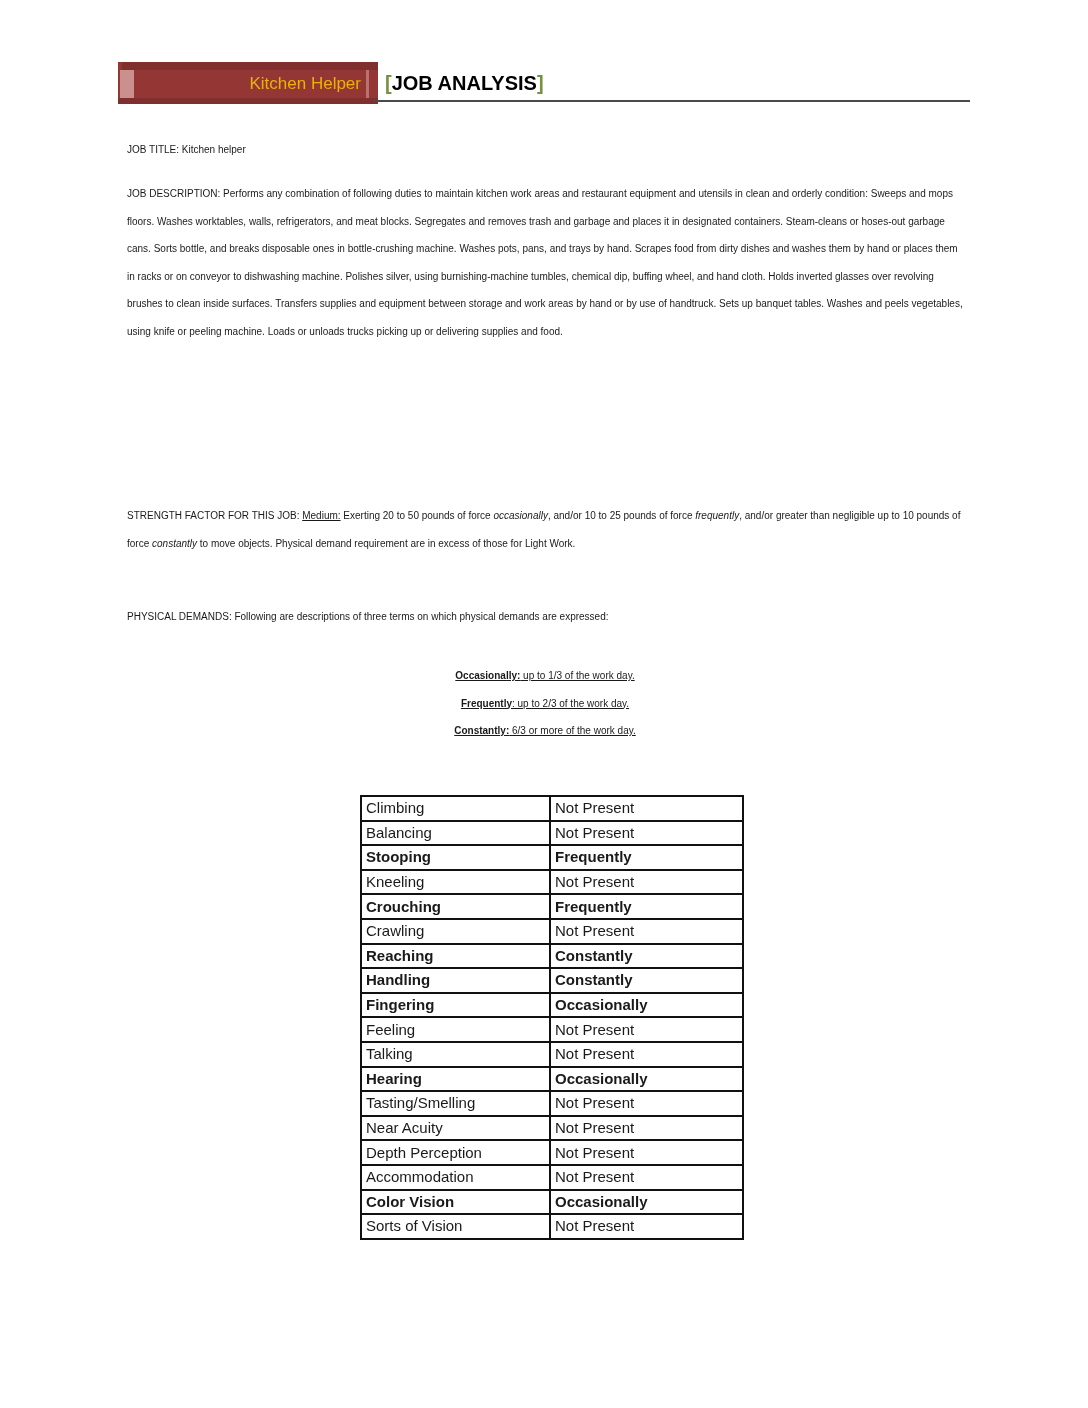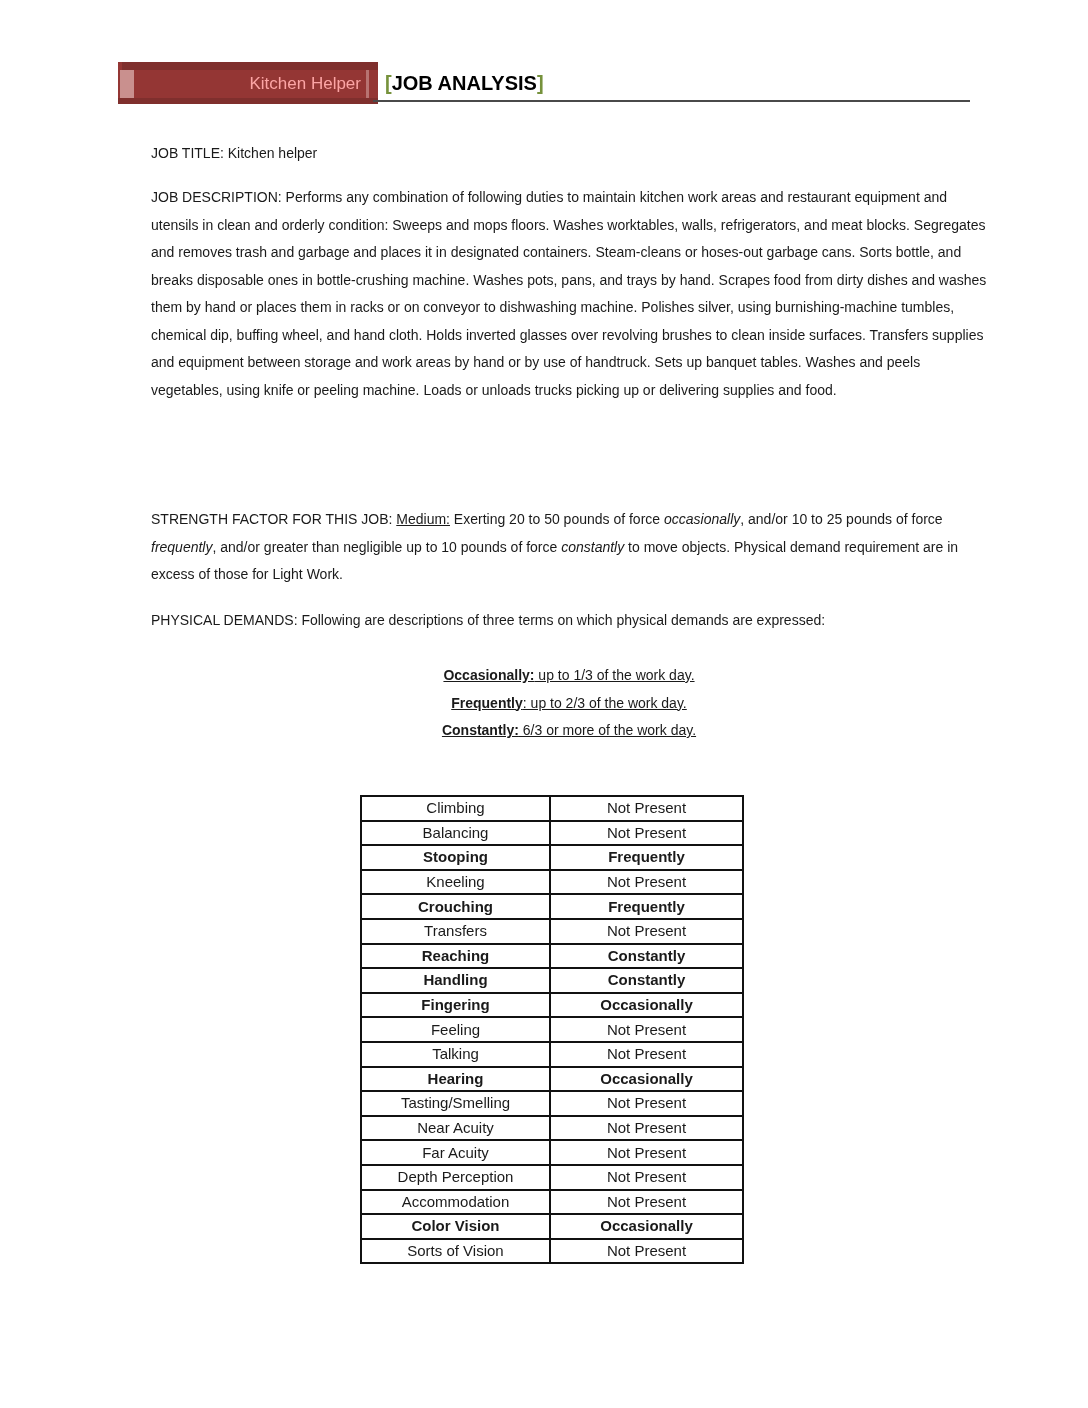--- a/index.html
+++ b/index.html
@@ -24,54 +24,53 @@
   }
   .header-box .pink-stripe{
     position:absolute;left:2px;top:8px;bottom:6px;width:14px;background:#c9908e;
   }
   .header-box .pink-stripe-right{
     position:absolute;right:9px;top:8px;bottom:6px;width:3px;background:#b87371;
   }
   .header-box .box-label{
     position:absolute;right:17px;top:8px;bottom:6px;
     display:flex;align-items:center;
-    color:#fca5a5;font-size:17px;
+    color:#eab308;font-size:17px;
   }
   .header-title{
     position:absolute;left:385px;top:72px;
     font-size:20px;font-weight:700;color:#000;
     letter-spacing:0px;
   }
   .header-title .bracket{color:#76923C;font-weight:700;}
   .header-rule{
     position:absolute;left:373px;top:100px;width:597px;height:2px;
     background:#4a4a4a;
   }
   
   .bodytext{
     position:absolute;left:127px;width:836px;
-    font-size:14px;line-height:27.5px;margin-left:24px;
+    font-size:10px;line-height:27.5px;
   }
   .p-job-title{top:126px;}
   .p-description{top:170px;}
   .p-strength{top:492px;}
   .p-physical{top:593px;}
   .freq-block{top:662px;text-align:center;text-decoration:underline;}
   .seg-bold{font-weight:700;}
   .seg-italic{font-style:italic;}
   .seg-underline{text-decoration:underline;}
   
   .demands-table{
     position:absolute;left:360px;top:795px;
     border-collapse:collapse;
     font-size:15px;
   }
   .demands-table td{
     border:2px solid #111111;
-    text-align:center;
     height:22.6px;line-height:22px;
     padding:0 4px;
   }
   .demands-table td:first-child{width:179px;}
   .demands-table td:last-child{width:183px;}
   .demands-table tr.bold-row td{font-weight:700;}
 </style>
 </head>
 <body>
 
@@ -120,21 +119,21 @@
         </tr>
         <tr>
           <td>Kneeling</td>
           <td>Not Present</td>
         </tr>
         <tr class="bold-row">
           <td>Crouching</td>
           <td>Frequently</td>
         </tr>
         <tr>
-          <td>Transfers</td>
+          <td>Crawling</td>
           <td>Not Present</td>
         </tr>
         <tr class="bold-row">
           <td>Reaching</td>
           <td>Constantly</td>
         </tr>
         <tr class="bold-row">
           <td>Handling</td>
           <td>Constantly</td>
         </tr>
@@ -156,24 +155,20 @@
         </tr>
         <tr>
           <td>Tasting/Smelling</td>
           <td>Not Present</td>
         </tr>
         <tr>
           <td>Near Acuity</td>
           <td>Not Present</td>
         </tr>
         <tr>
-          <td>Far Acuity</td>
-          <td>Not Present</td>
-        </tr>
-        <tr>
           <td>Depth Perception</td>
           <td>Not Present</td>
         </tr>
         <tr>
           <td>Accommodation</td>
           <td>Not Present</td>
         </tr>
         <tr class="bold-row">
           <td>Color Vision</td>
           <td>Occasionally</td>

